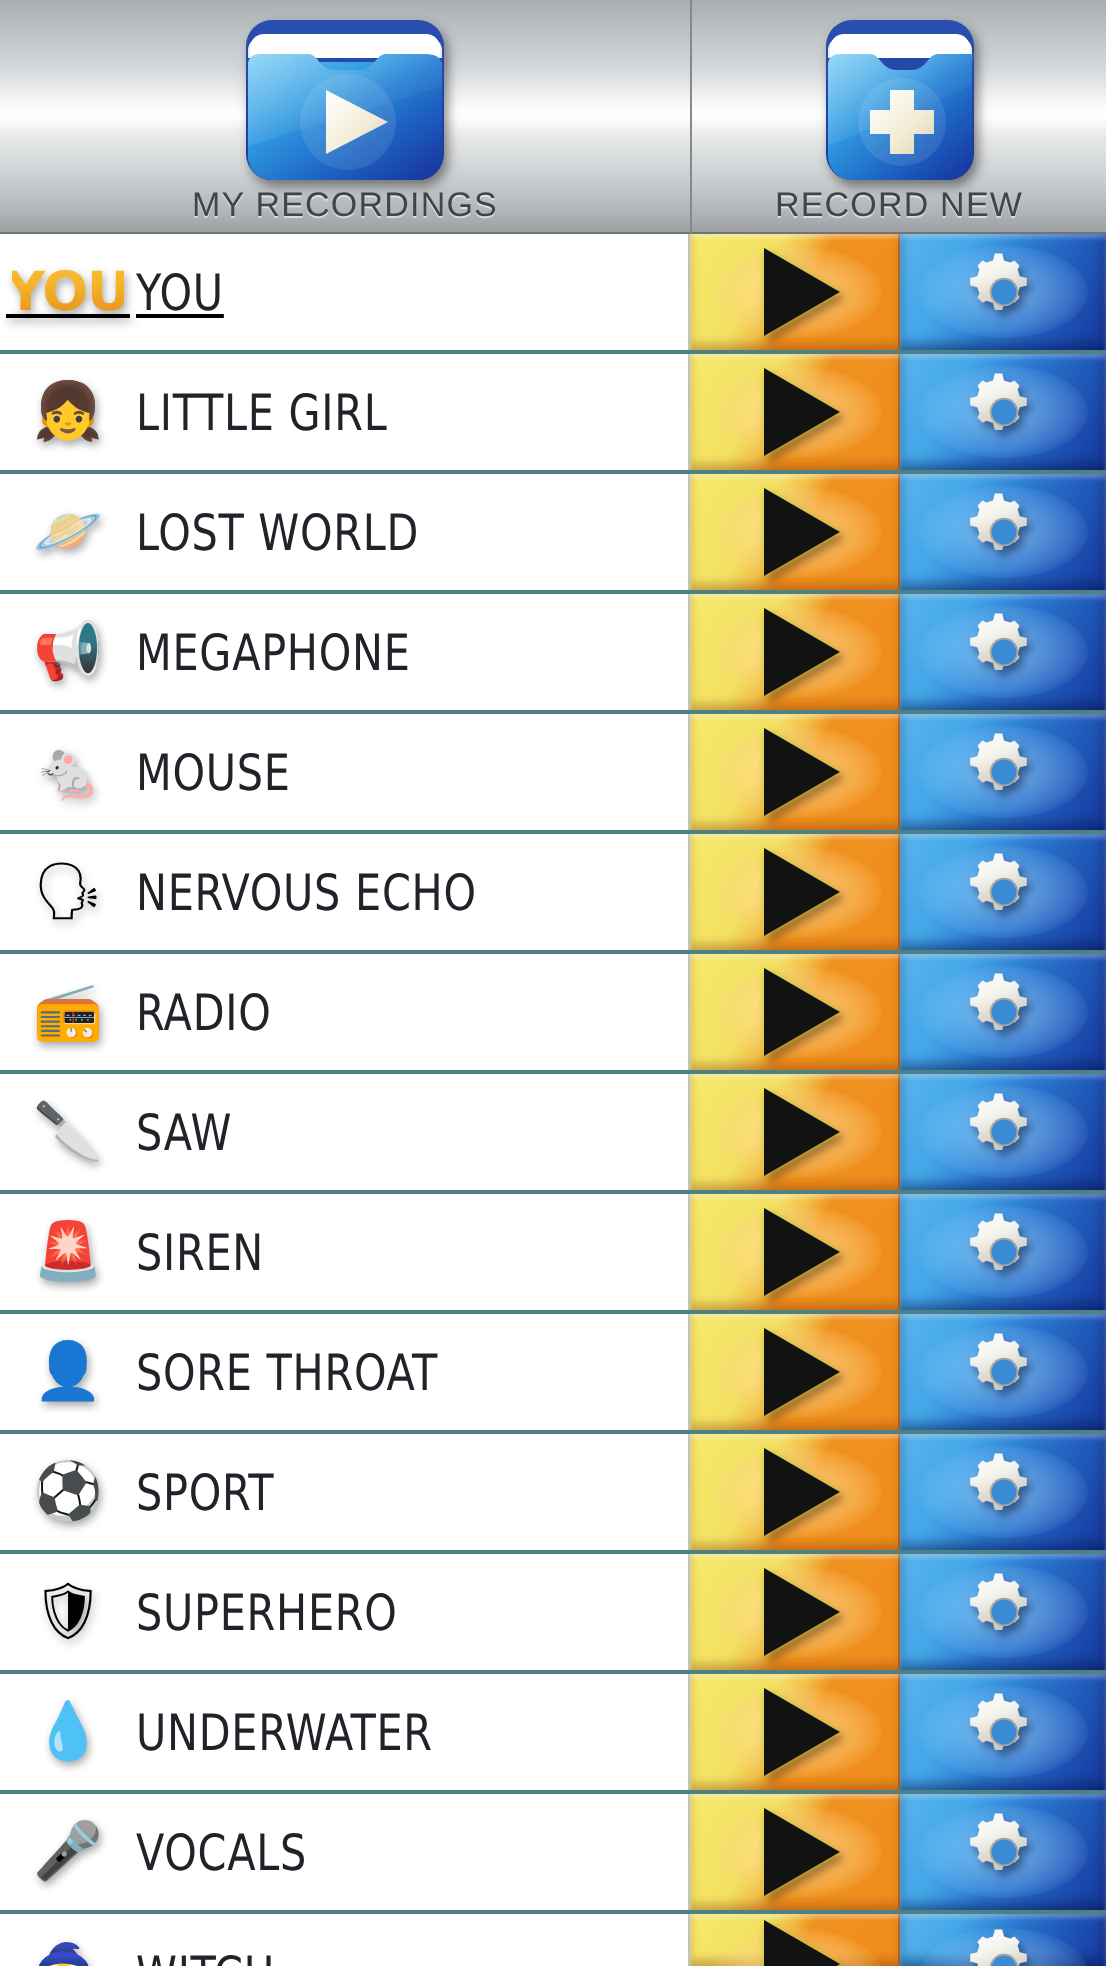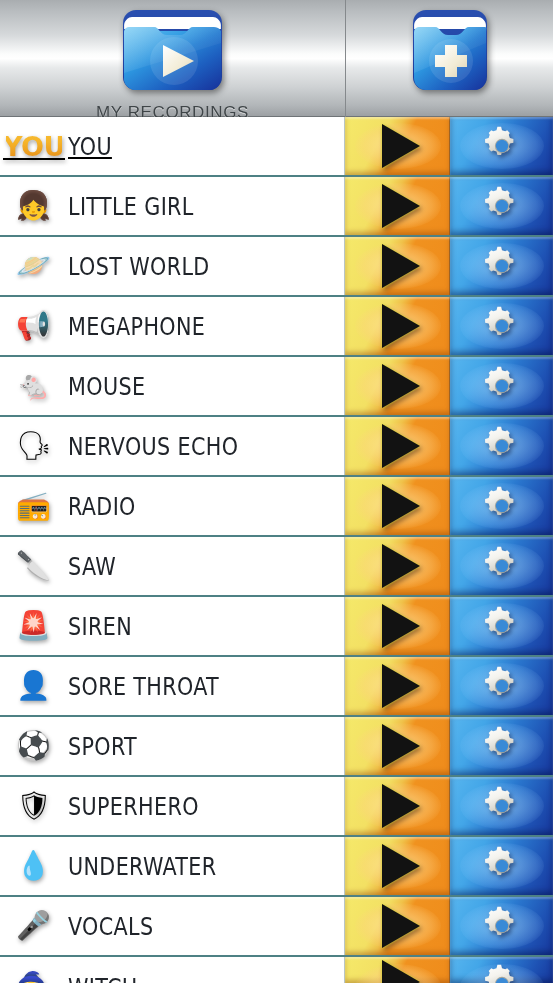--- a/index.html
+++ b/index.html
@@ -40,21 +40,21 @@
     box-shadow: inset 0 -1px 0 #6f7477;
   }
   .header-tab {
     position: relative;
     display: flex;
     flex-direction: column;
     align-items: center;
     justify-content: flex-start;
     box-sizing: border-box;
   }
-  .header-tab.tab-recordings { width: 345px; gap: 10px; }
+  .header-tab.tab-recordings { width: 345px; }
   .header-tab.tab-record {
     width: 208px;
     border-left: 1px solid #85898c;
   }
   .header-label {
     font-size: 17px;
     letter-spacing: 0.6px;
     color: #3f4548;
     font-family: "Liberation Sans", sans-serif;
     text-shadow: 0 1px 0 rgba(255,255,255,0.55);
@@ -279,20 +279,21 @@
           </defs>
           <rect x="1" y="1" width="74" height="80" rx="13" fill="url(#fbackB)"></rect>
           <path d="M8 10 h60 a6 6 0 0 1 6 6 v4 H2 v-4 a6 6 0 0 1 6 -6 z" fill="#e9edf2"></path>
           <path d="M10 8 h56 a7 7 0 0 1 7 7 v5 H3 v-5 a7 7 0 0 1 7 -7 z" fill="#ffffff"></path>
           <path d="M2 24 c0 -6 4 -6 9 -6 h12 c5 0 6 8 13 8 h8 c7 0 8 -8 13 -8 h14 c5 0 3 0 3 6 v45 a12 12 0 0 1 -12 12 H14 A12 12 0 0 1 2 69 z" fill="url(#fbodyB)"></path>
           <circle cx="39" cy="52" r="22" fill="#ffffff" opacity="0.10"></circle>
           <path d="M33 36 h12 v10 h10 v12 h-10 v10 h-12 v-10 h-10 v-12 h10 z" fill="url(#fplusB)"></path>
           <path d="M2 24 c0 -6 4 -6 9 -6 h12 c5 0 6 8 13 8 h8 c7 0 8 -8 13 -8 h14 c5 0 3 0 3 6 v10 L2 64 z" fill="url(#fshineB)"></path>
         </svg>
       </div>
+      <div class="header-label">RECORD NEW</div>
     </div>
   </div>
 
   <div class="list" id="row-list">
       <div class="row">
         <div class="row-main">
           <div class="row-icon you-badge">YOU</div>
           <div class="row-label">YOU</div>
         </div>
         <div class="btn-play" title="Play">

